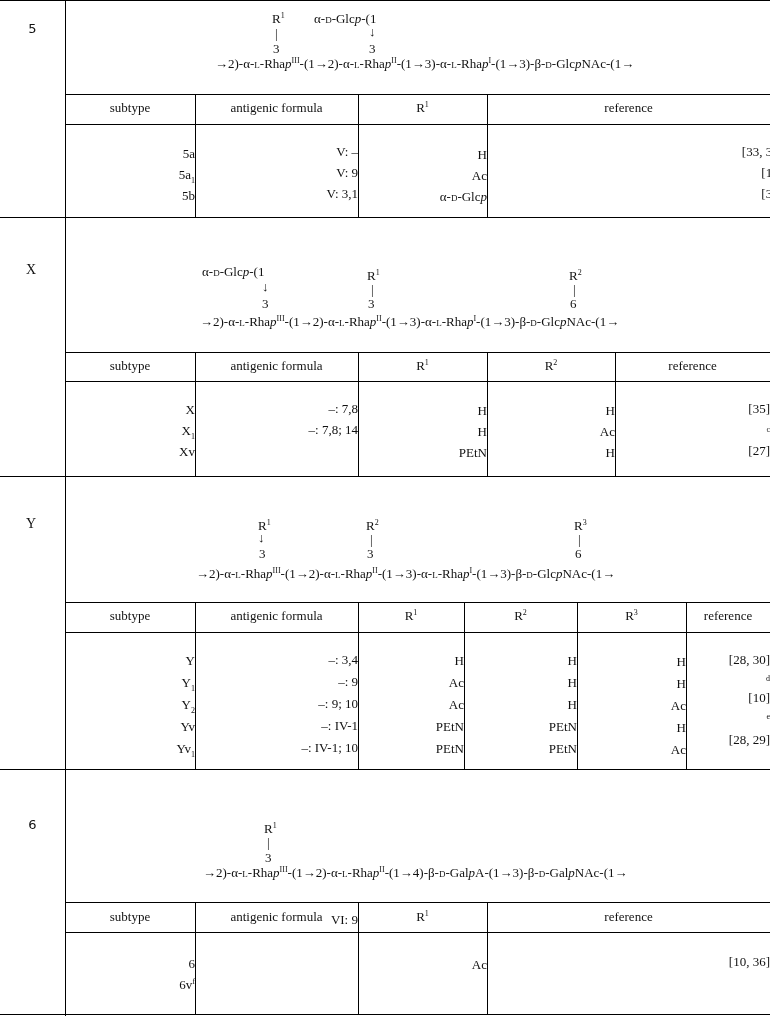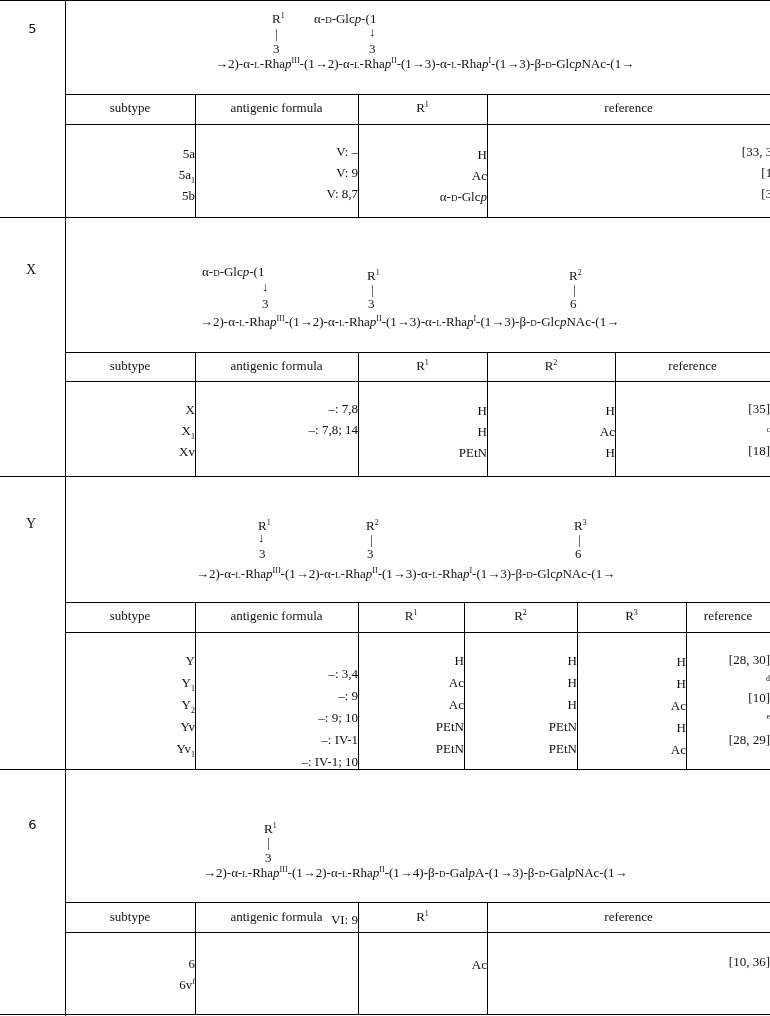--- a/index.html
+++ b/index.html
@@ -76,21 +76,21 @@
 <div class="hdr" style="left:487px; width:283px; top:100px;">reference</div>
 
 <div class="cell" style="left:65px; width:130px; top:143px;">
   <div>5a</div>
   <div><span>5a</span><sub>1</sub></div>
   <div>5b</div>
 </div>
 <div class="cell" style="left:195px; width:163px; top:141px;">
   <div>V: –</div>
   <div>V: 9</div>
-  <div>V: 8,7</div>
+  <div>V: 3,1</div>
 </div>
 <div class="cell" style="left:358px; width:129px; top:144px;">
   <div>H</div>
   <div>Ac</div>
   <div>α-<span class="sc">d</span>-Glc<i>p</i></div>
 </div>
 <div class="cell" style="left:487px; width:296px; top:141px;">
   <div>[33, 35]</div>
   <div>[13]</div>
   <div>[35]</div>
@@ -137,21 +137,21 @@
   <div>PEtN</div>
 </div>
 <div class="cell" style="left:487px; width:128px; top:400px;">
   <div>H</div>
   <div>Ac</div>
   <div>H</div>
 </div>
 <div class="cell" style="left:615px; width:155px; top:398px;">
   <div>[35]</div>
   <div class="note">c</div>
-  <div>[18]</div>
+  <div>[27]</div>
 </div>
 
 <div class="sec-label" style="top:516px;">Y</div>
 
 <div>
   <div class="struct" style="left:258px; top:519px;"><span>R</span><sup>1</sup></div>
   <div class="struct" style="left:258px; top:531px;">↓</div>
   <div class="struct" style="left:259px; top:547px;">3</div>
 
   <div class="struct" style="left:366px; top:519px;"><span>R</span><sup>2</sup></div>
@@ -174,21 +174,21 @@
 <div class="hdr" style="left:577px; width:109px; top:608px;"><span>R</span><sup>3</sup></div>
 <div class="hdr" style="left:686px; width:84px; top:608px;">reference</div>
 
 <div class="cell" style="left:65px; width:130px; top:650px; line-height:22px;">
   <div>Y</div>
   <div><span>Y</span><sub>1</sub></div>
   <div><span>Y</span><sub>2</sub></div>
   <div>Yv</div>
   <div><span>Yv</span><sub>1</sub></div>
 </div>
-<div class="cell" style="left:195px; width:163px; top:649px; line-height:22px;margin-top:14px;">
+<div class="cell" style="left:195px; width:163px; top:649px; line-height:22px;">
   <div>–: 3,4</div>
   <div>–: 9</div>
   <div>–: 9; 10</div>
   <div>–: IV-1</div>
   <div>–: IV-1; 10</div>
 </div>
 <div class="cell" style="left:358px; width:106px; top:650px; line-height:22px;">
   <div>H</div>
   <div>Ac</div>
   <div>Ac</div>

